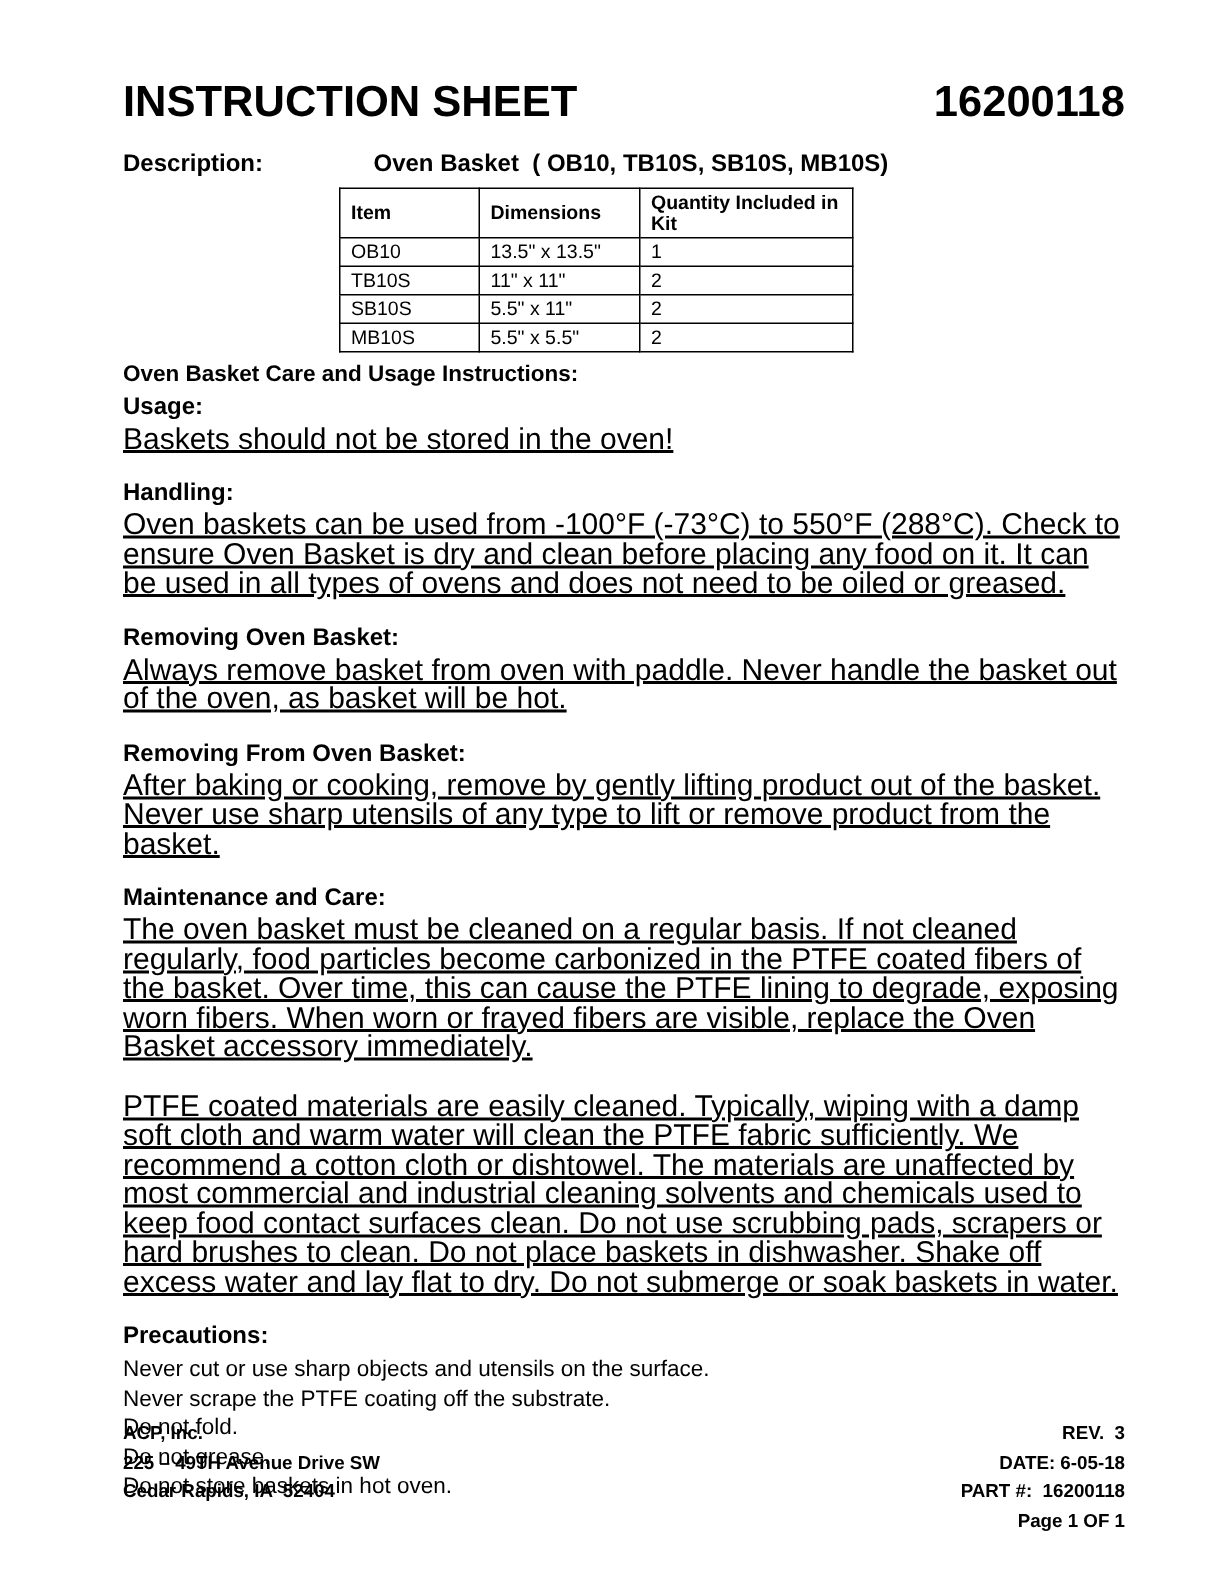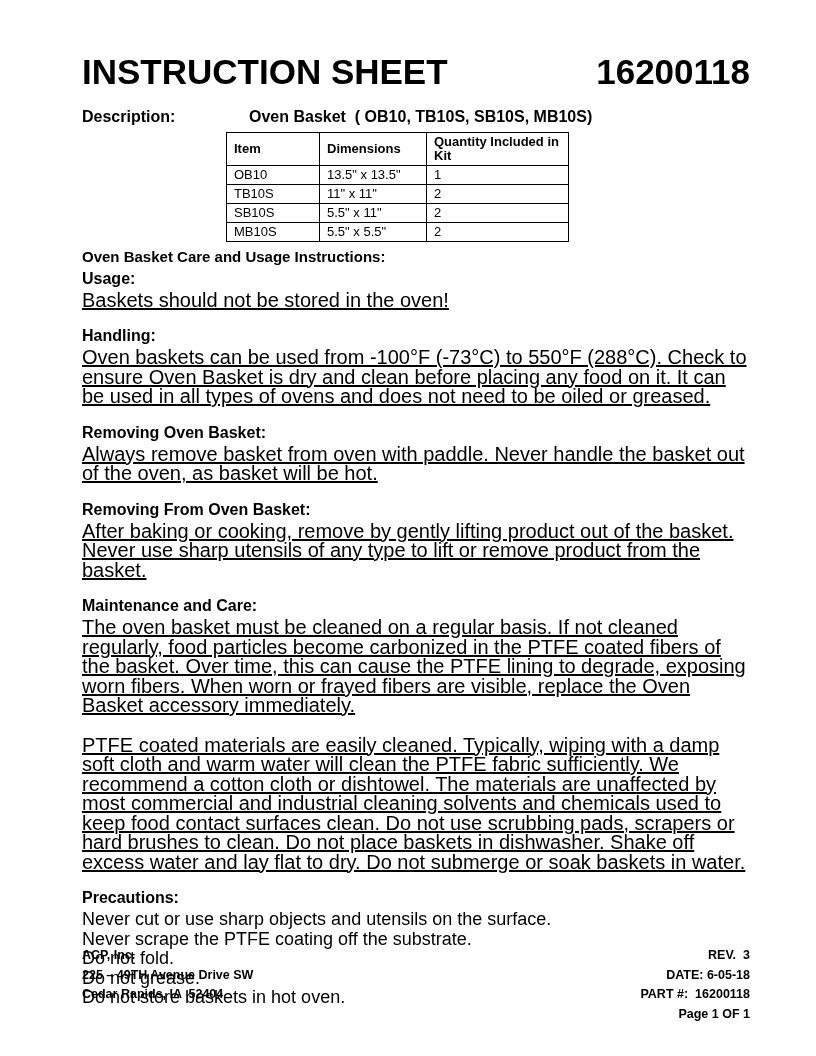--- a/index.html
+++ b/index.html
@@ -19,21 +19,21 @@
     display: flex;
     flex-direction: column;
   }
   
   .title-row {
     display: flex;
     justify-content: space-between;
     align-items: baseline;
   }
   .doc-title, .doc-number {
-    font-size: 35px;
+    font-size: 29px;
     font-weight: bold;
     letter-spacing: 0px;
     line-height: 1.1;
   }
   
   .desc-row {
     display: flex;
     margin-top: 15px;
     font-size: 16px;
     font-weight: bold;
@@ -76,21 +76,21 @@
     margin: 17px 0 3px 0;
   }
   .section:first-child .section-heading { margin-top: 1px; }
   .para {
     font-size: 20px;
     line-height: 19.5px;
     text-decoration: underline;
   }
   .para + .para { margin-top: 20px; }
   .line {
-    font-size: 18px;
+    font-size: 15px;
     line-height: 19.5px;
   }
   
   .footer {
     position: absolute;
     left: 82px;
     right: 66px;
     top: 946px;
     display: flex;
     justify-content: space-between;

